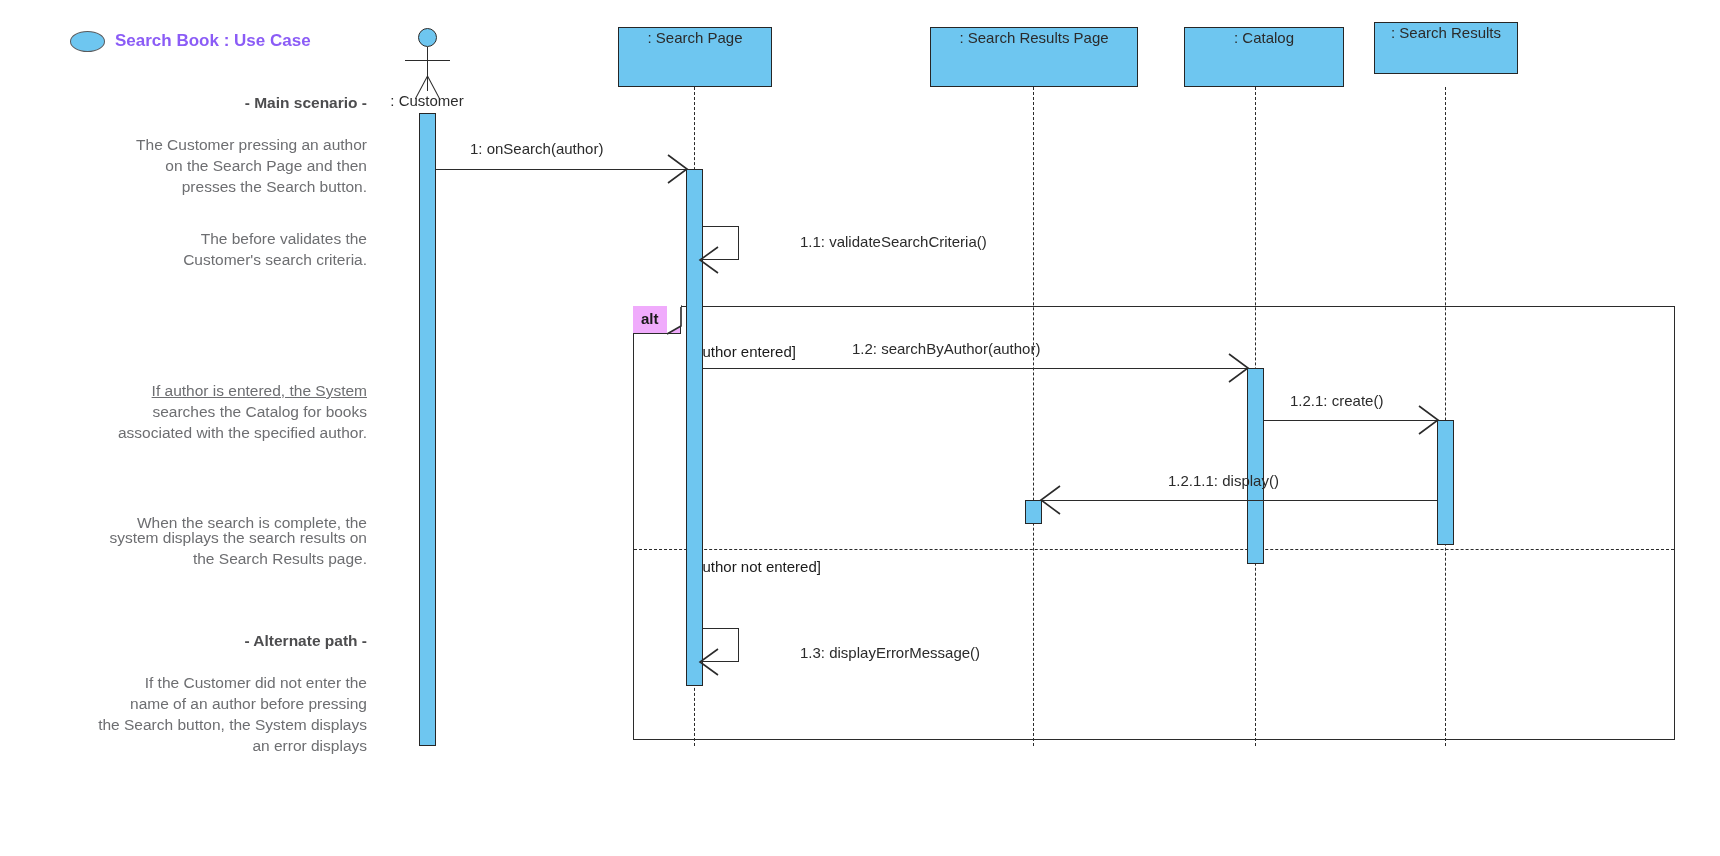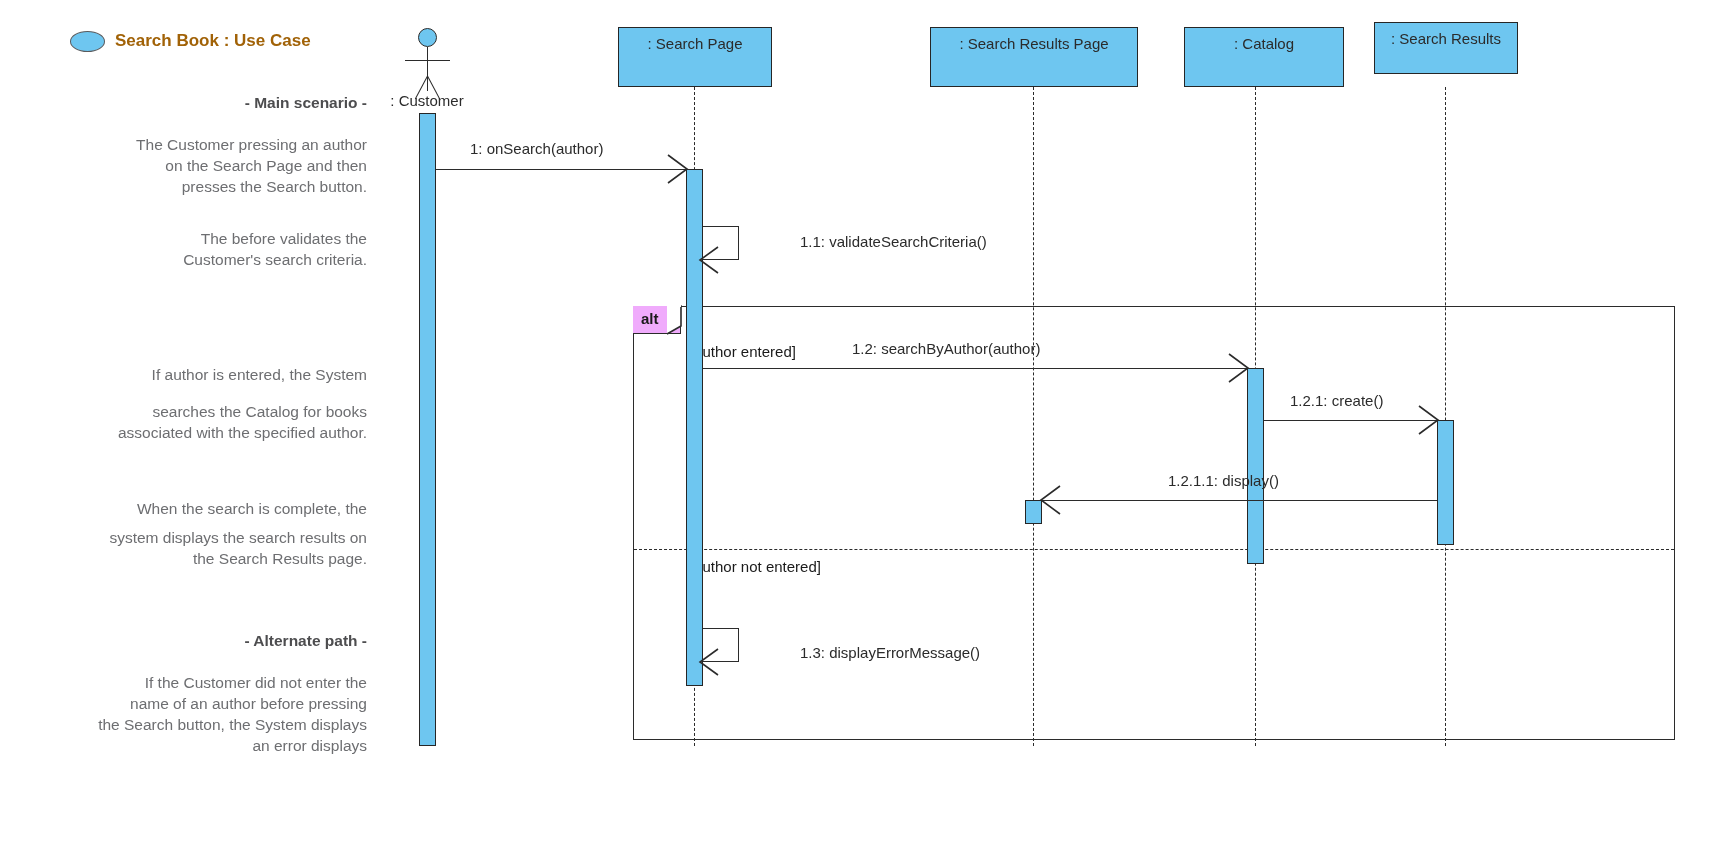--- a/index.html
+++ b/index.html
@@ -10,40 +10,40 @@
     overflow:hidden;
     position:relative;
   }
   #stage{position:absolute;left:0;top:0;width:1720px;height:856px;}
   #stage > *{position:absolute;}
 
   
   .usecase-title{
     left:70px;top:28px;width:320px;height:26px;
     display:flex;align-items:center;gap:10px;
-    font-weight:bold;font-size:17px;color:#a16207;
+    font-weight:bold;font-size:17px;color:#8b5cf6;
   }
   .uc-ellipse{
     width:33px;height:19px;border-radius:50%;
     background:#6ec6f0;border:1.6px solid #5a5a5c;
     flex:0 0 auto;
   }
   .uc-title-text{white-space:nowrap;}
 
   .narr{
     text-align:right;font-size:15.5px;line-height:21px;color:#6d6e71;
     width:345px;left:22px;
   }
   .narr.bold{font-weight:bold;color:#4d4d4f;}
 
   
   .lifebox{
     background:#6ec6f0;border:1.7px solid #262626;
     box-sizing:border-box;text-align:center;
-    font-size:15px;color:#2b2b2b;padding-top:7px;
+    font-size:15px;color:#2b2b2b;padding-top:1px;
   }
   .lifeline{
     border-left:1.7px dashed #2b2b2b;width:0;
   }
   .activation{
     background:#6ec6f0;border:1.4px solid #262626;
     box-sizing:border-box;
   }
 
   
@@ -96,25 +96,25 @@
 
   <div class="narr bold" style="top:92px;">- Main scenario -</div>
 
   <div class="narr" style="top:134px;">The Customer pressing an author</div>
   <div class="narr" style="top:155px;">on the Search Page and then</div>
   <div class="narr" style="top:176px;">presses the Search button.</div>
 
   <div class="narr" style="top:228px;">The before validates the</div>
   <div class="narr" style="top:249px;">Customer's search criteria.</div>
 
-  <div class="narr" style="top:364px;">If author is entered, the System</div>
+  <div class="narr" style="top:380px;text-decoration:underline;">If author is entered, the System</div>
   <div class="narr" style="top:401px;">searches the Catalog for books</div>
   <div class="narr" style="top:422px;">associated with the specified author.</div>
 
-  <div class="narr" style="top:498px;">When the search is complete, the</div>
+  <div class="narr" style="top:512px;">When the search is complete, the</div>
   <div class="narr" style="top:527px;">system displays the search results on</div>
   <div class="narr" style="top:548px;">the Search Results page.</div>
 
   <div class="narr bold" style="top:630px;">- Alternate path -</div>
 
   <div class="narr" style="top:672px;">If the Customer did not enter the</div>
   <div class="narr" style="top:693px;">name of an author before pressing</div>
   <div class="narr" style="top:714px;">the Search button, the System displays</div>
   <div class="narr" style="top:735px;">an error displays</div>
 

